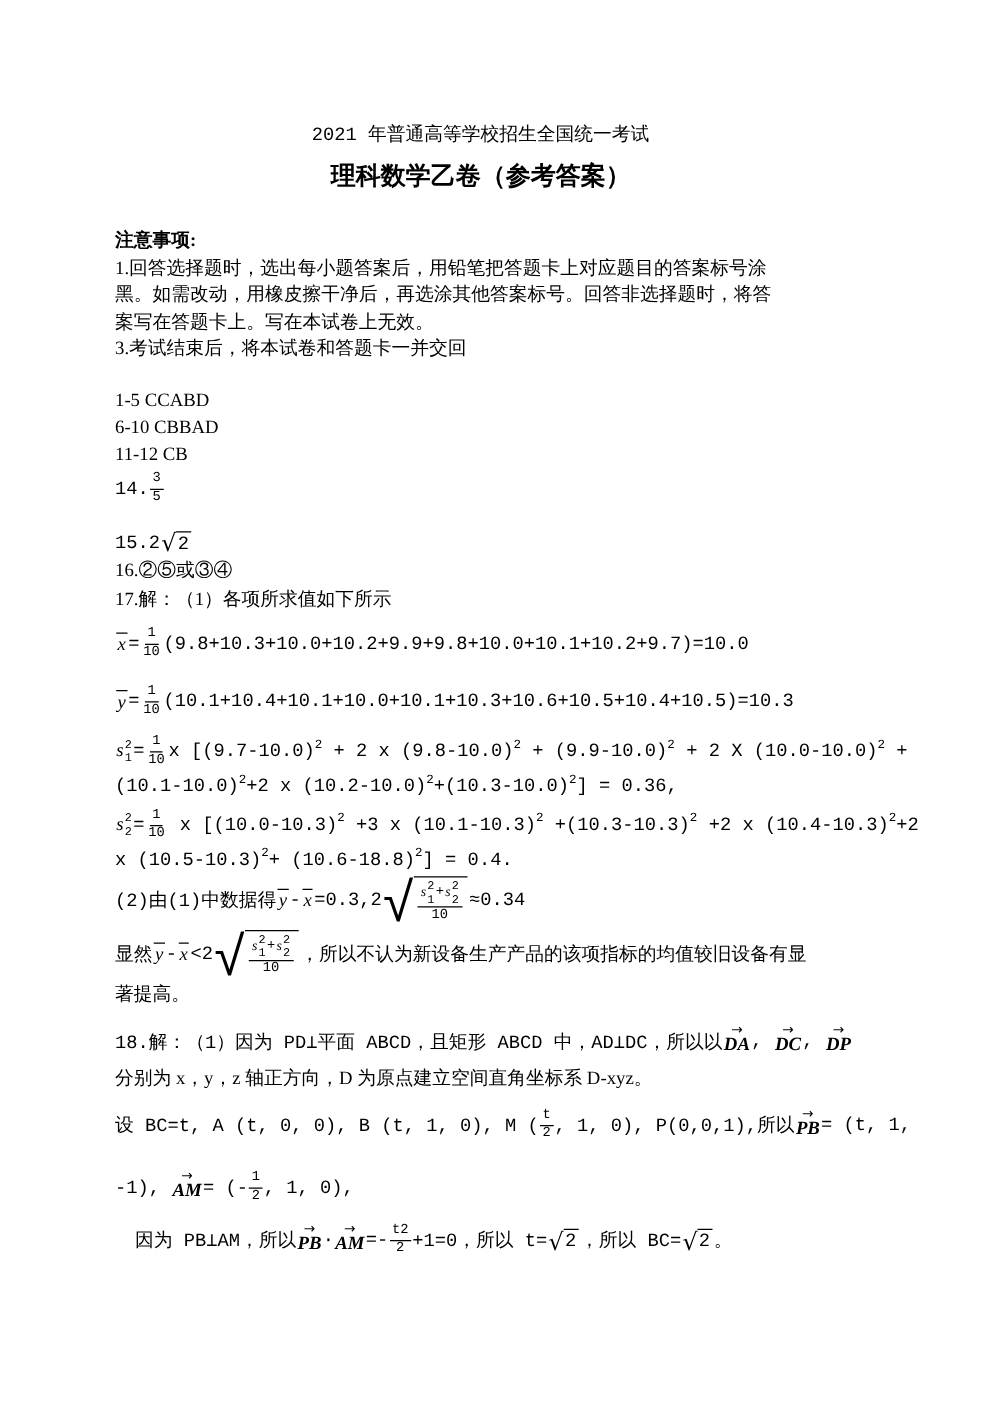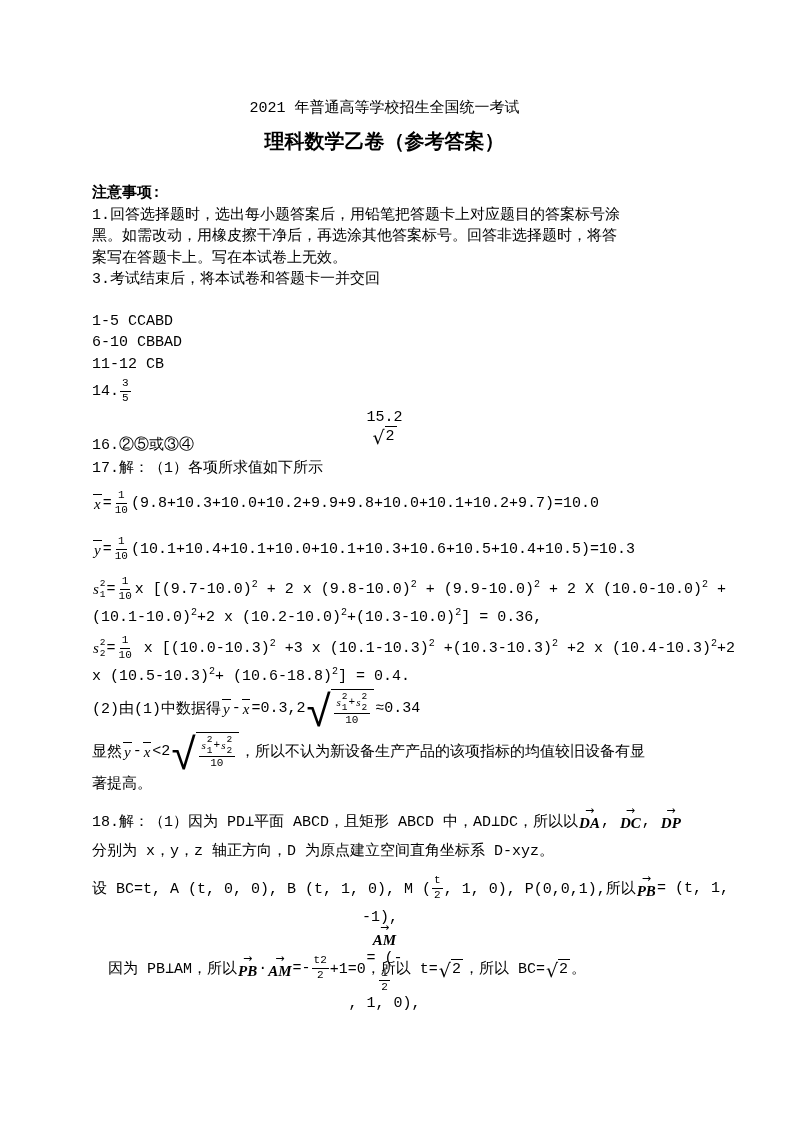--- a/index.html
+++ b/index.html
@@ -12,27 +12,27 @@
     background: #ffffff;
     color: #000000;
     font-family: "Liberation Mono", "DejaVu Sans Mono", monospace, sans-serif;
     font-size: 15px;
     padding: 99px 116px 0 92px;
     overflow: hidden;
   }
   .title { text-align: center; font-size: 15px; line-height: 20px; }
   .subtitle { text-align: center; font-size: 20px; font-weight: bold; line-height: 24px; margin-top: 12px; }
   .notice-head { font-weight: bold; margin-top: 28px; }
-  .tline { line-height: 21.5px; white-space: pre-wrap; }
+  .tline { line-height: 21.5px; white-space: pre-wrap; font-family: Liberation Serif, serif; }
   .fline { display: flex; align-items: center; flex-wrap: nowrap; white-space: pre; }
   .ftext { white-space: pre; }
   .h23 { height: 23px; } .h26 { height: 26px; } .h28 { height: 28px; }
   .h32 { height: 32px; } .h36 { height: 36px; } .h40 { height: 40px; margin-left: 16px; }
   .h42 { height: 42px; } .h44 { height: 44px; }
-  .mt2 { margin-top: 2px; flex-direction: column; } .mt4 { margin-top: 4px; } .mt6 { margin-top: 6px; }
+  .mt2 { margin-top: 14px; } .mt4 { margin-top: 4px; } .mt6 { margin-top: 6px; }
   .mt8 { margin-top: 8px; } .mt10 { margin-top: 10px; } .mt12 { margin-top: 12px; }
   .mt20 { margin-top: 20px; }
   
   .frac {
     display: inline-flex; flex-direction: column; align-items: center;
     font-size: 11px; line-height: 1.25; vertical-align: middle; margin: 0 1px;
   }
   .fnum { border-bottom: 1.2px solid #000; padding: 0 2px; display: flex; align-items: center; }
   .fden { padding: 0 2px; display: flex; align-items: center; }
   

